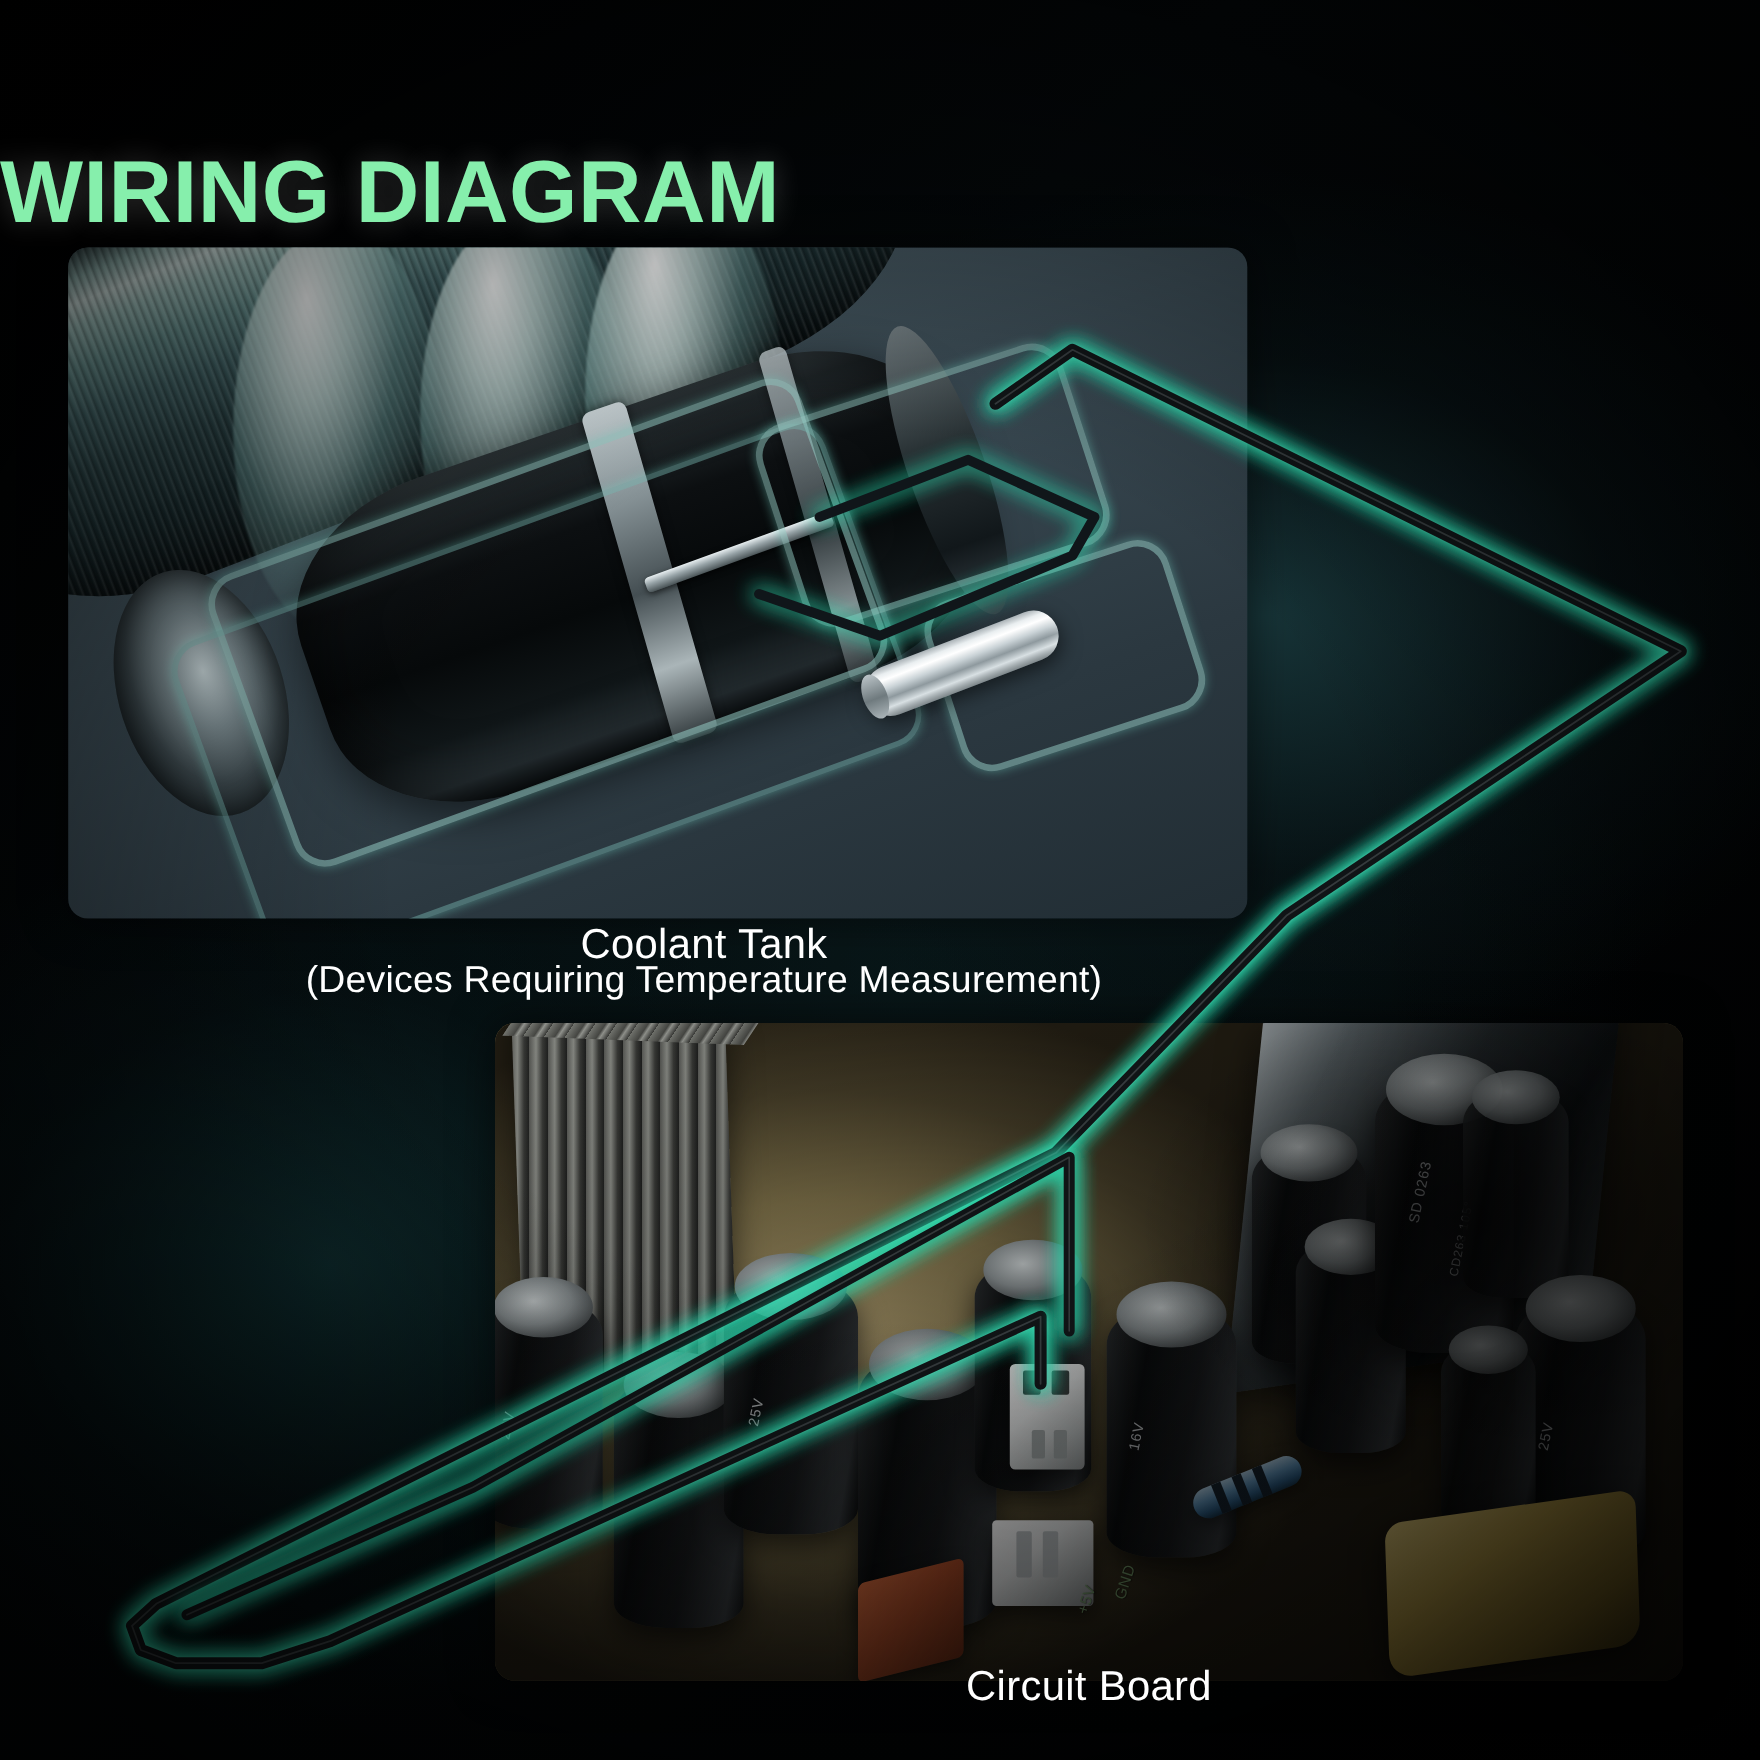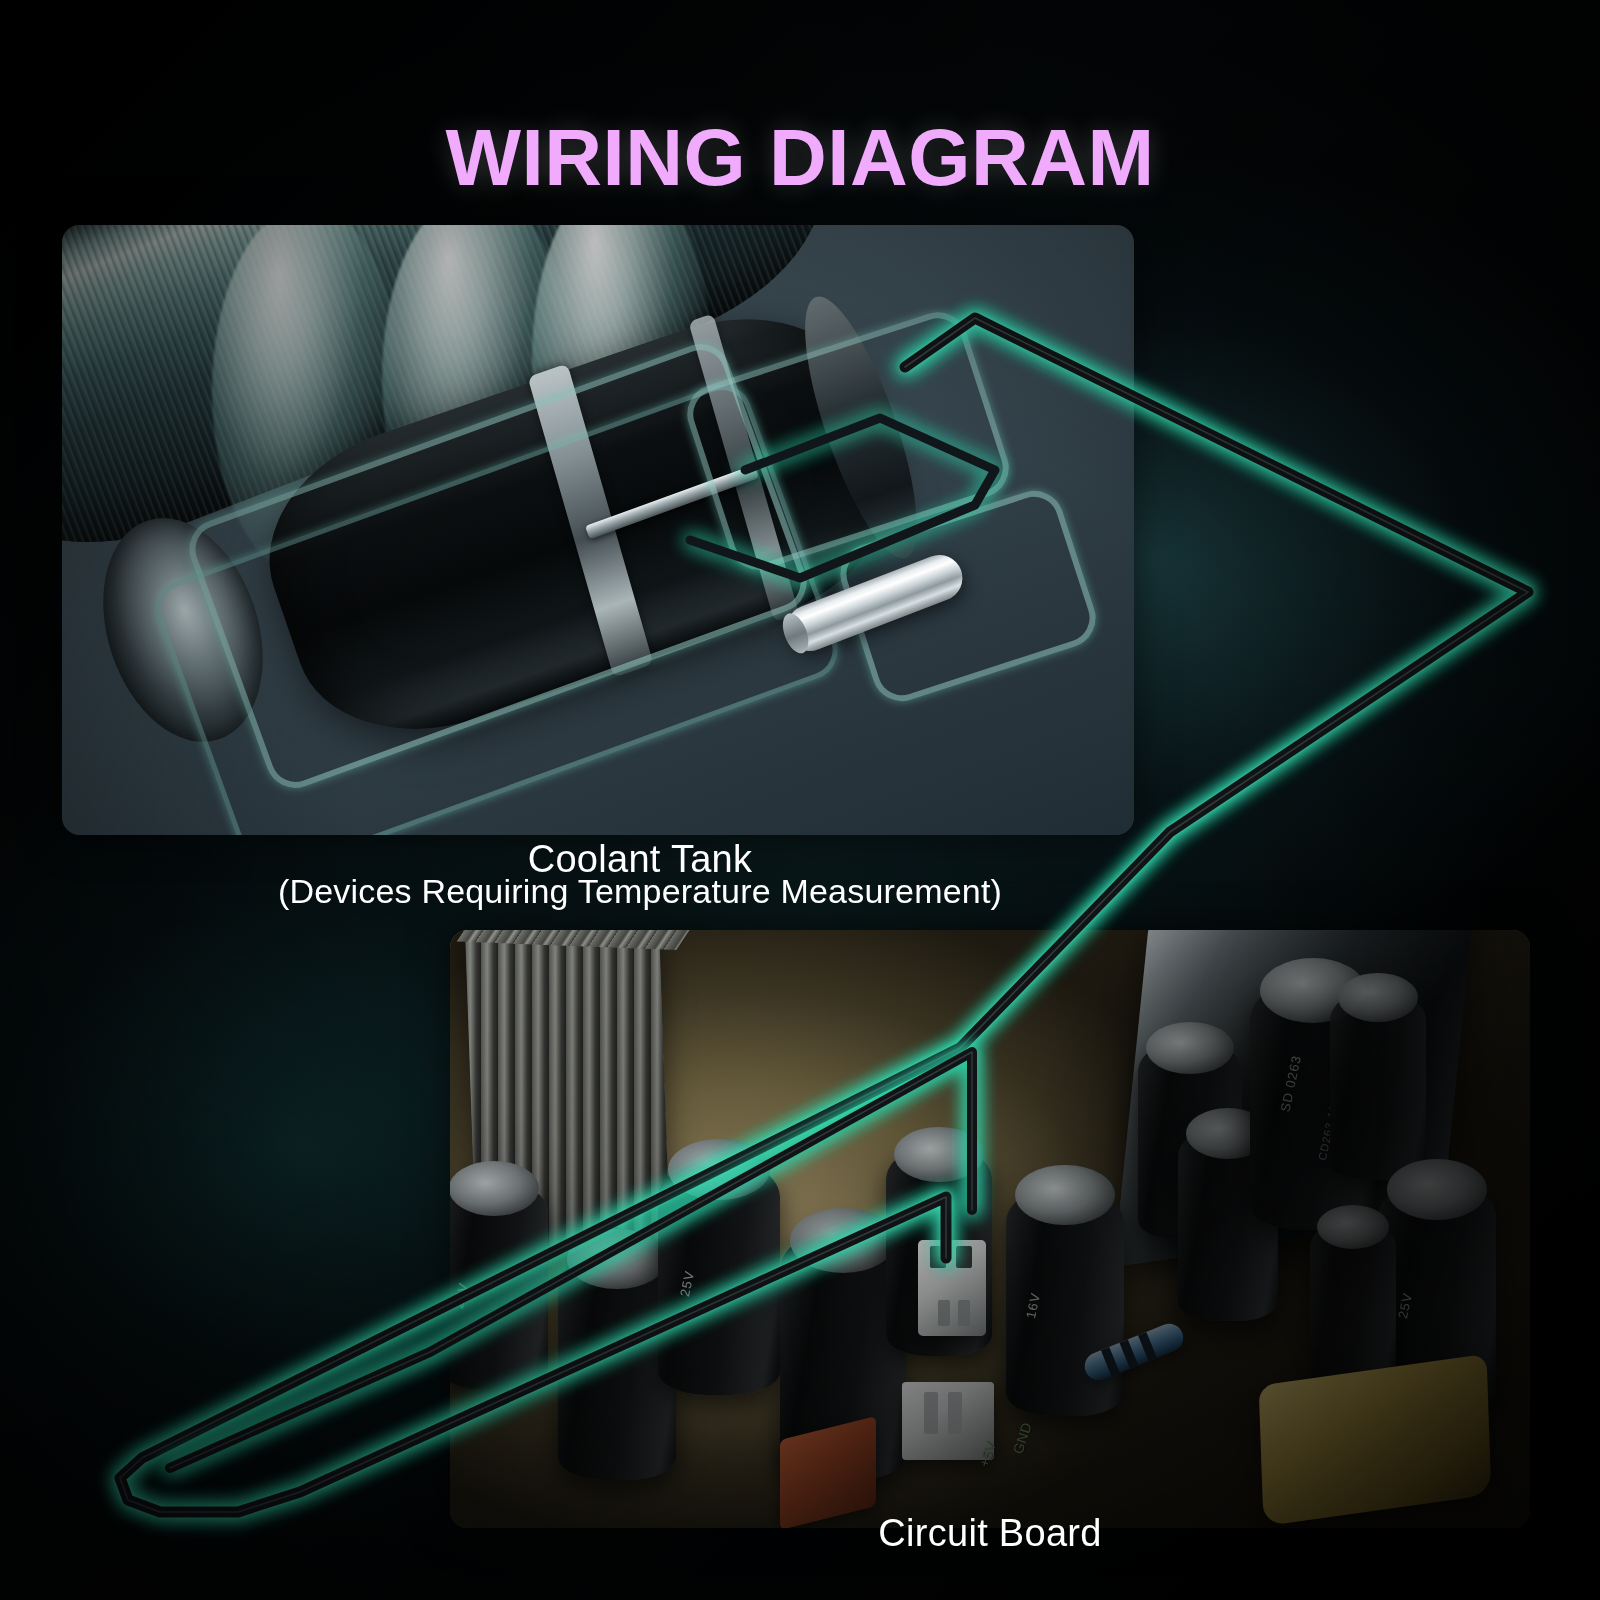--- a/index.html
+++ b/index.html
@@ -35,25 +35,24 @@
   .bg-vignette {
     position: absolute;
     inset: 0;
     background: radial-gradient(ellipse 1100px 1000px at 800px 800px, rgba(0,0,0,0) 40%, rgba(0,0,0,0.72) 100%);
     pointer-events: none;
   }
 
   
   .title {
     position: absolute;
-    top: 112px;
+    top: 129px;
     left: 0;
     width: 1600px;
-    text-align: center;
-    color: #f0abfc;
+    color: #86efac;
     font-size: 80px;
     font-weight: bold;
     letter-spacing: 0.5px;
     text-shadow: 0 0 26px rgba(255,255,255,0.20);
     white-space: nowrap;
   }
 
   
   .panel {
     position: absolute;

